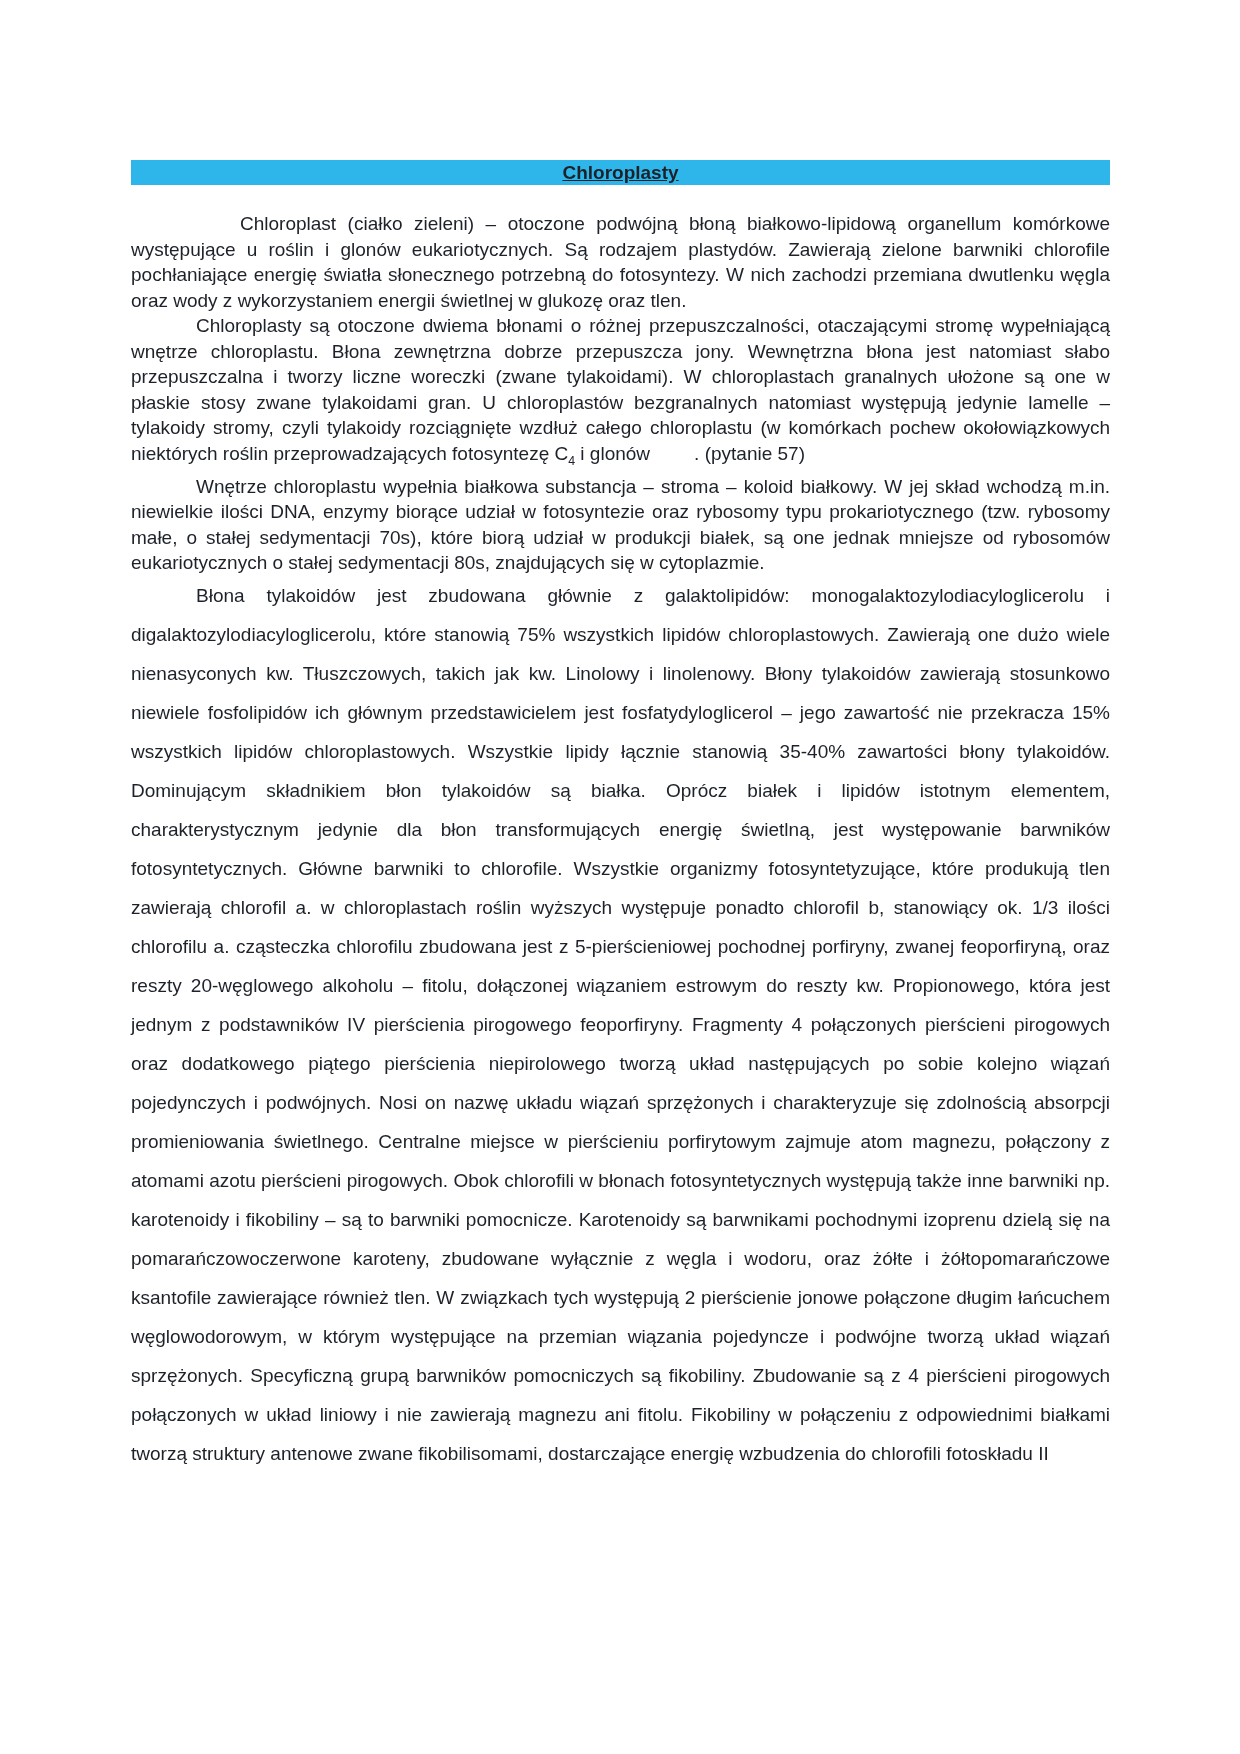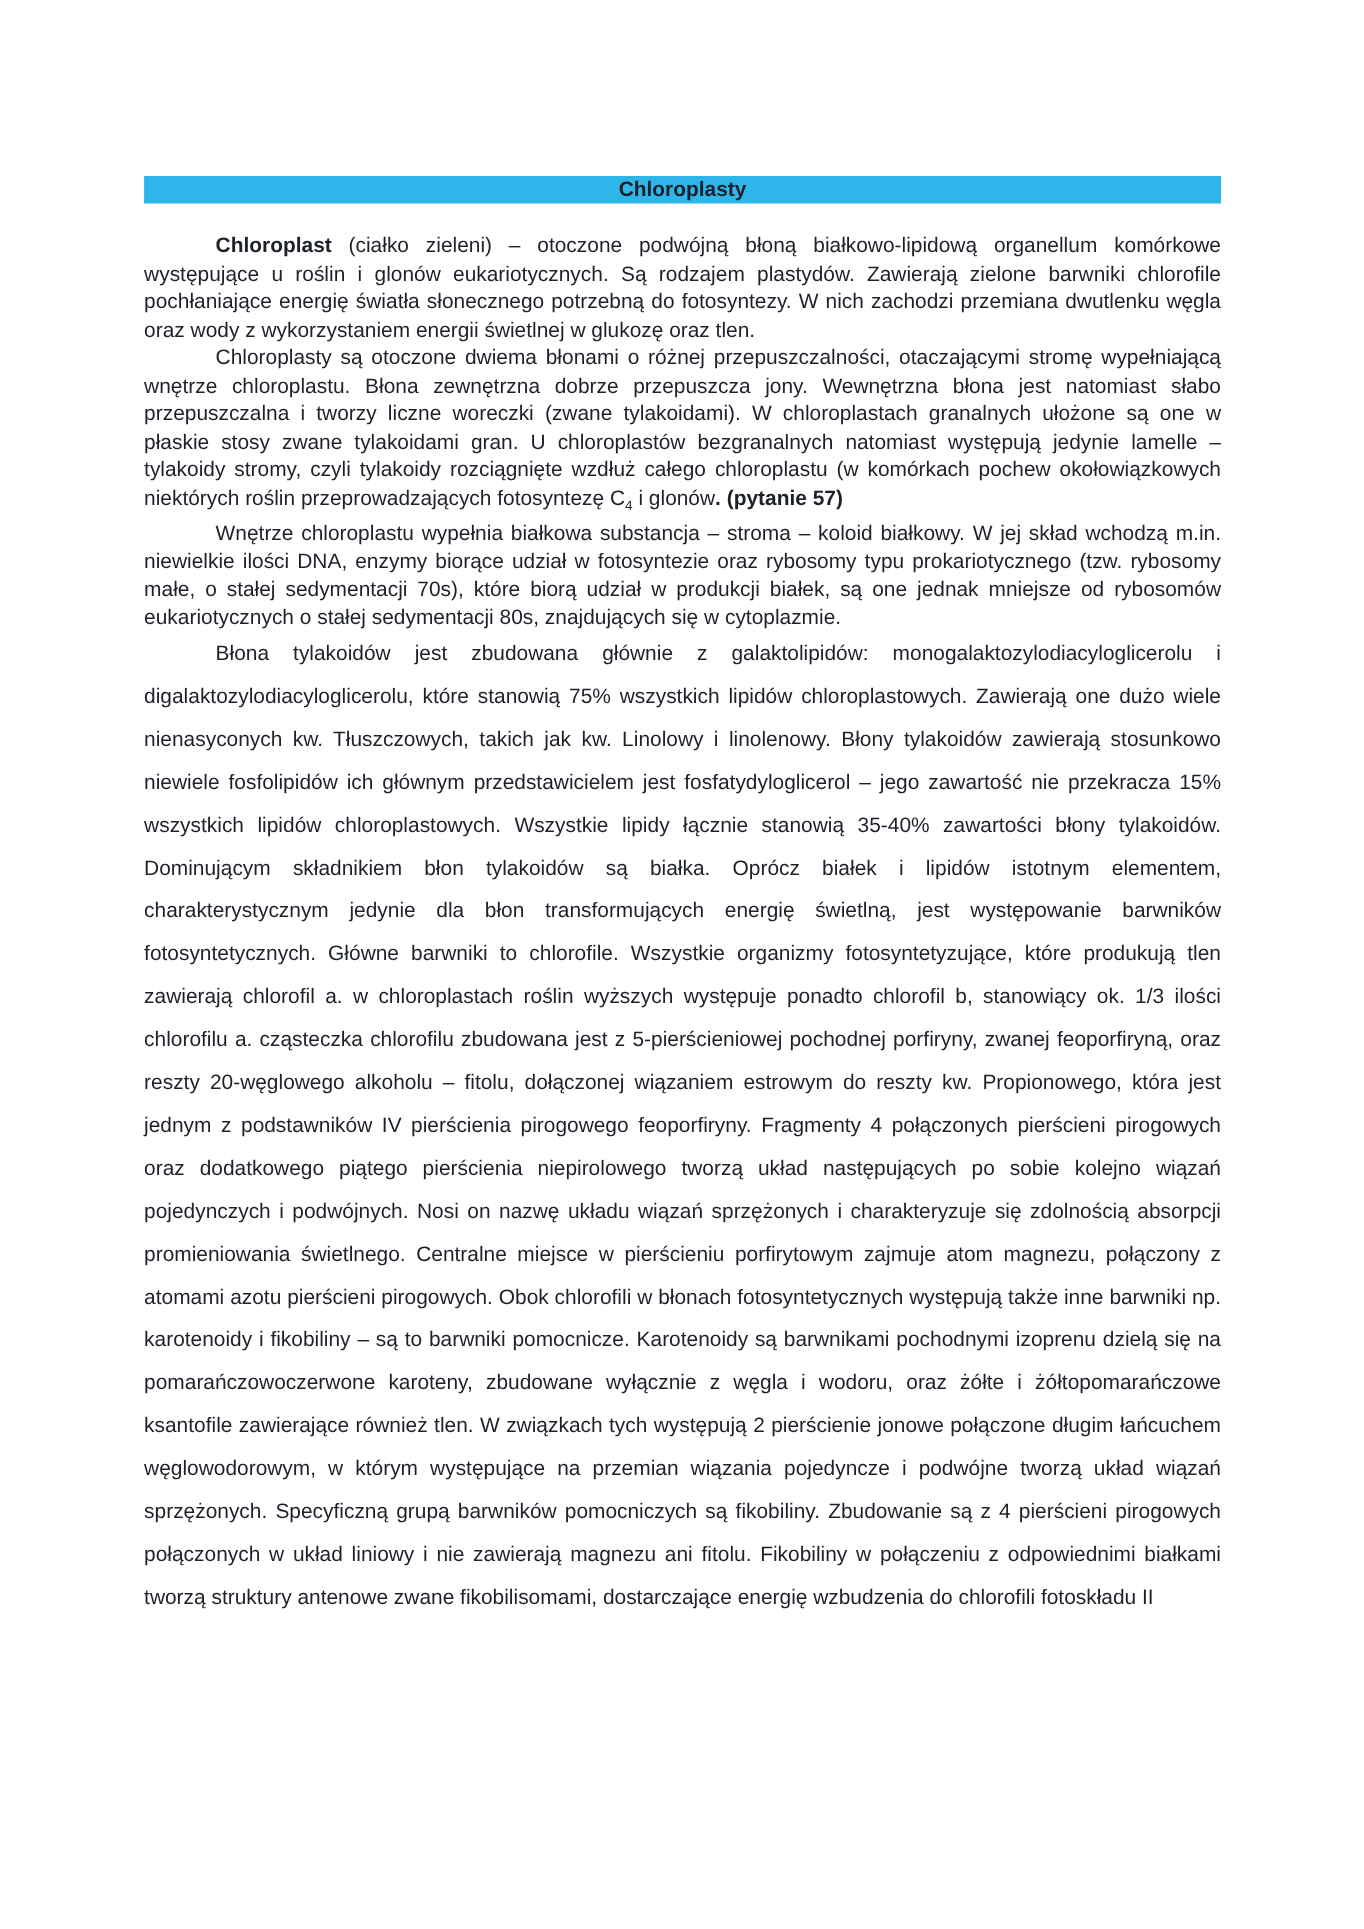--- a/index.html
+++ b/index.html
@@ -18,38 +18,40 @@
   }
   .title-bar {
     height: 25px;
     line-height: 25px;
     text-align: center;
     margin-bottom: 26px;
   }
   .title-text {
     font-size: 19px;
     font-weight: bold;
+    text-decoration: underline;
   }
   .doc-body p.para {
     margin: 0;
     font-size: 19px;
     text-align: justify;
     text-indent: 65px;
   }
   .doc-body p.para.normal {
     line-height: 25.5px;
   }
   .doc-body p.para.wide {
     line-height: 39px;
   }
   .doc-body sub {
     font-size: 0.65em;
   }
   .bold-run {
-    font-weight: bold;
+    font-weight: normal;
+    margin-left: 44px;
   }
 </style>
 </head>
 <body>
 
 <div class="page" style="color: rgb(29, 33, 41);">
   <div class="title-bar" id="title-bar" style="background: rgb(46, 182, 234);">
     <span class="title-text">Chloroplasty</span>
   </div>
   <div class="doc-body" id="doc-body">

